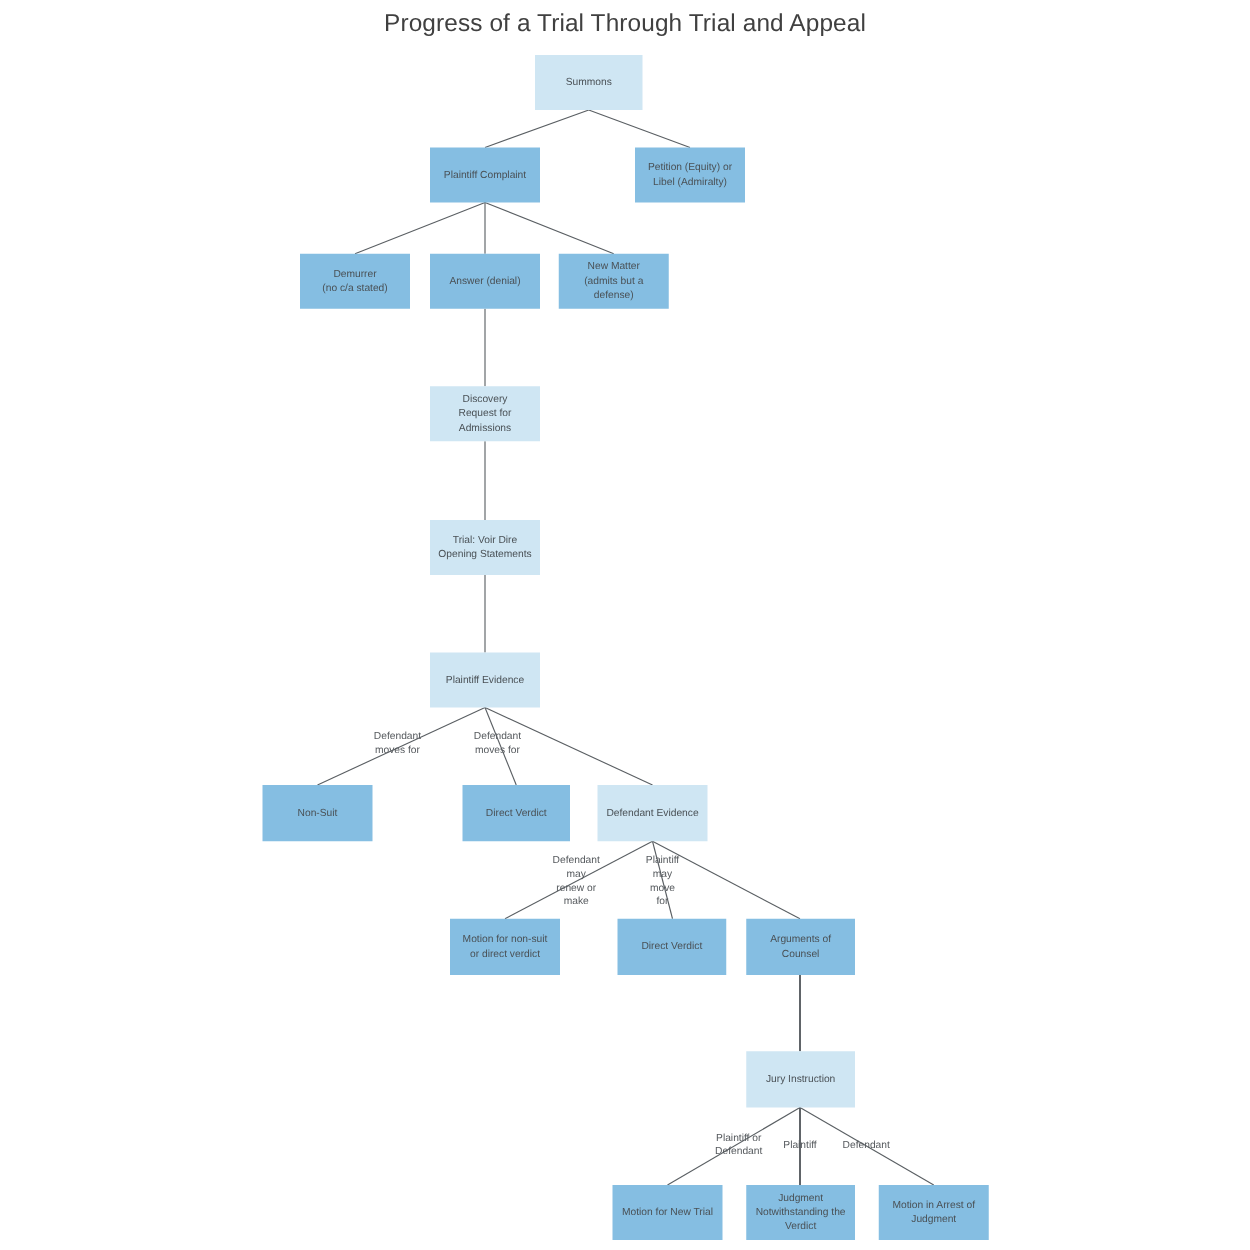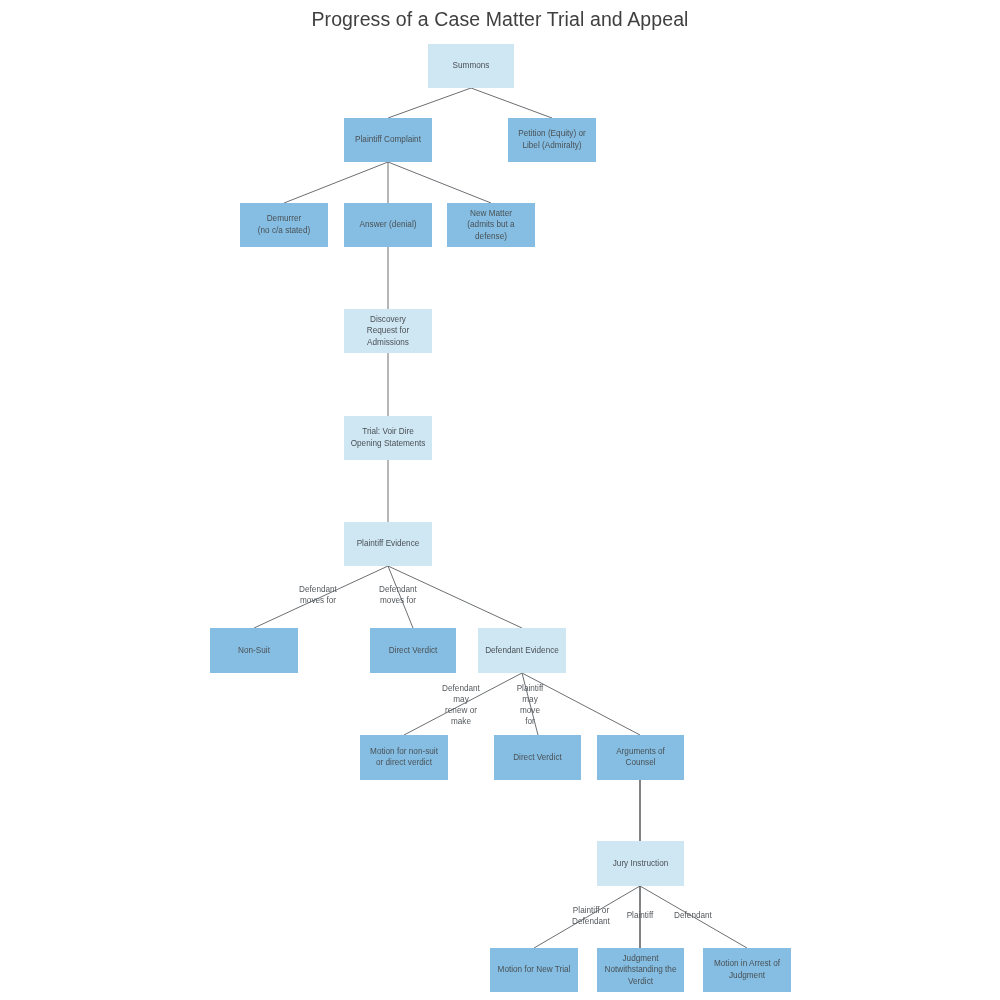--- a/index.html
+++ b/index.html
@@ -63,21 +63,21 @@
     fill: #55595d;
     text-anchor: middle;
     dominant-baseline: middle;
   }
 </style>
 </head>
 <body>
 
 <div id="chart-root">
 
-  <div id="diagram-title">Progress of a Case Matter Trial and Appeal</div>
+  <div id="diagram-title">Progress of a Trial Through Trial and Appeal</div>
 
   <svg id="flow-svg" viewBox="0 0 1000 1000">
     <g id="edges-layer">
         <line x1="471" y1="88" x2="388" y2="118" class="edge-line"></line>
         <line x1="471" y1="88" x2="552" y2="118" class="edge-line"></line>
         <line x1="388" y1="162" x2="284" y2="203" class="edge-line"></line>
         <line x1="388" y1="162" x2="388" y2="203" class="edge-line"></line>
         <line x1="388" y1="162" x2="491" y2="203" class="edge-line"></line>
         <line x1="388" y1="247" x2="388" y2="309" class="edge-line"></line>
         <line x1="388" y1="353" x2="388" y2="416" class="edge-line"></line>

